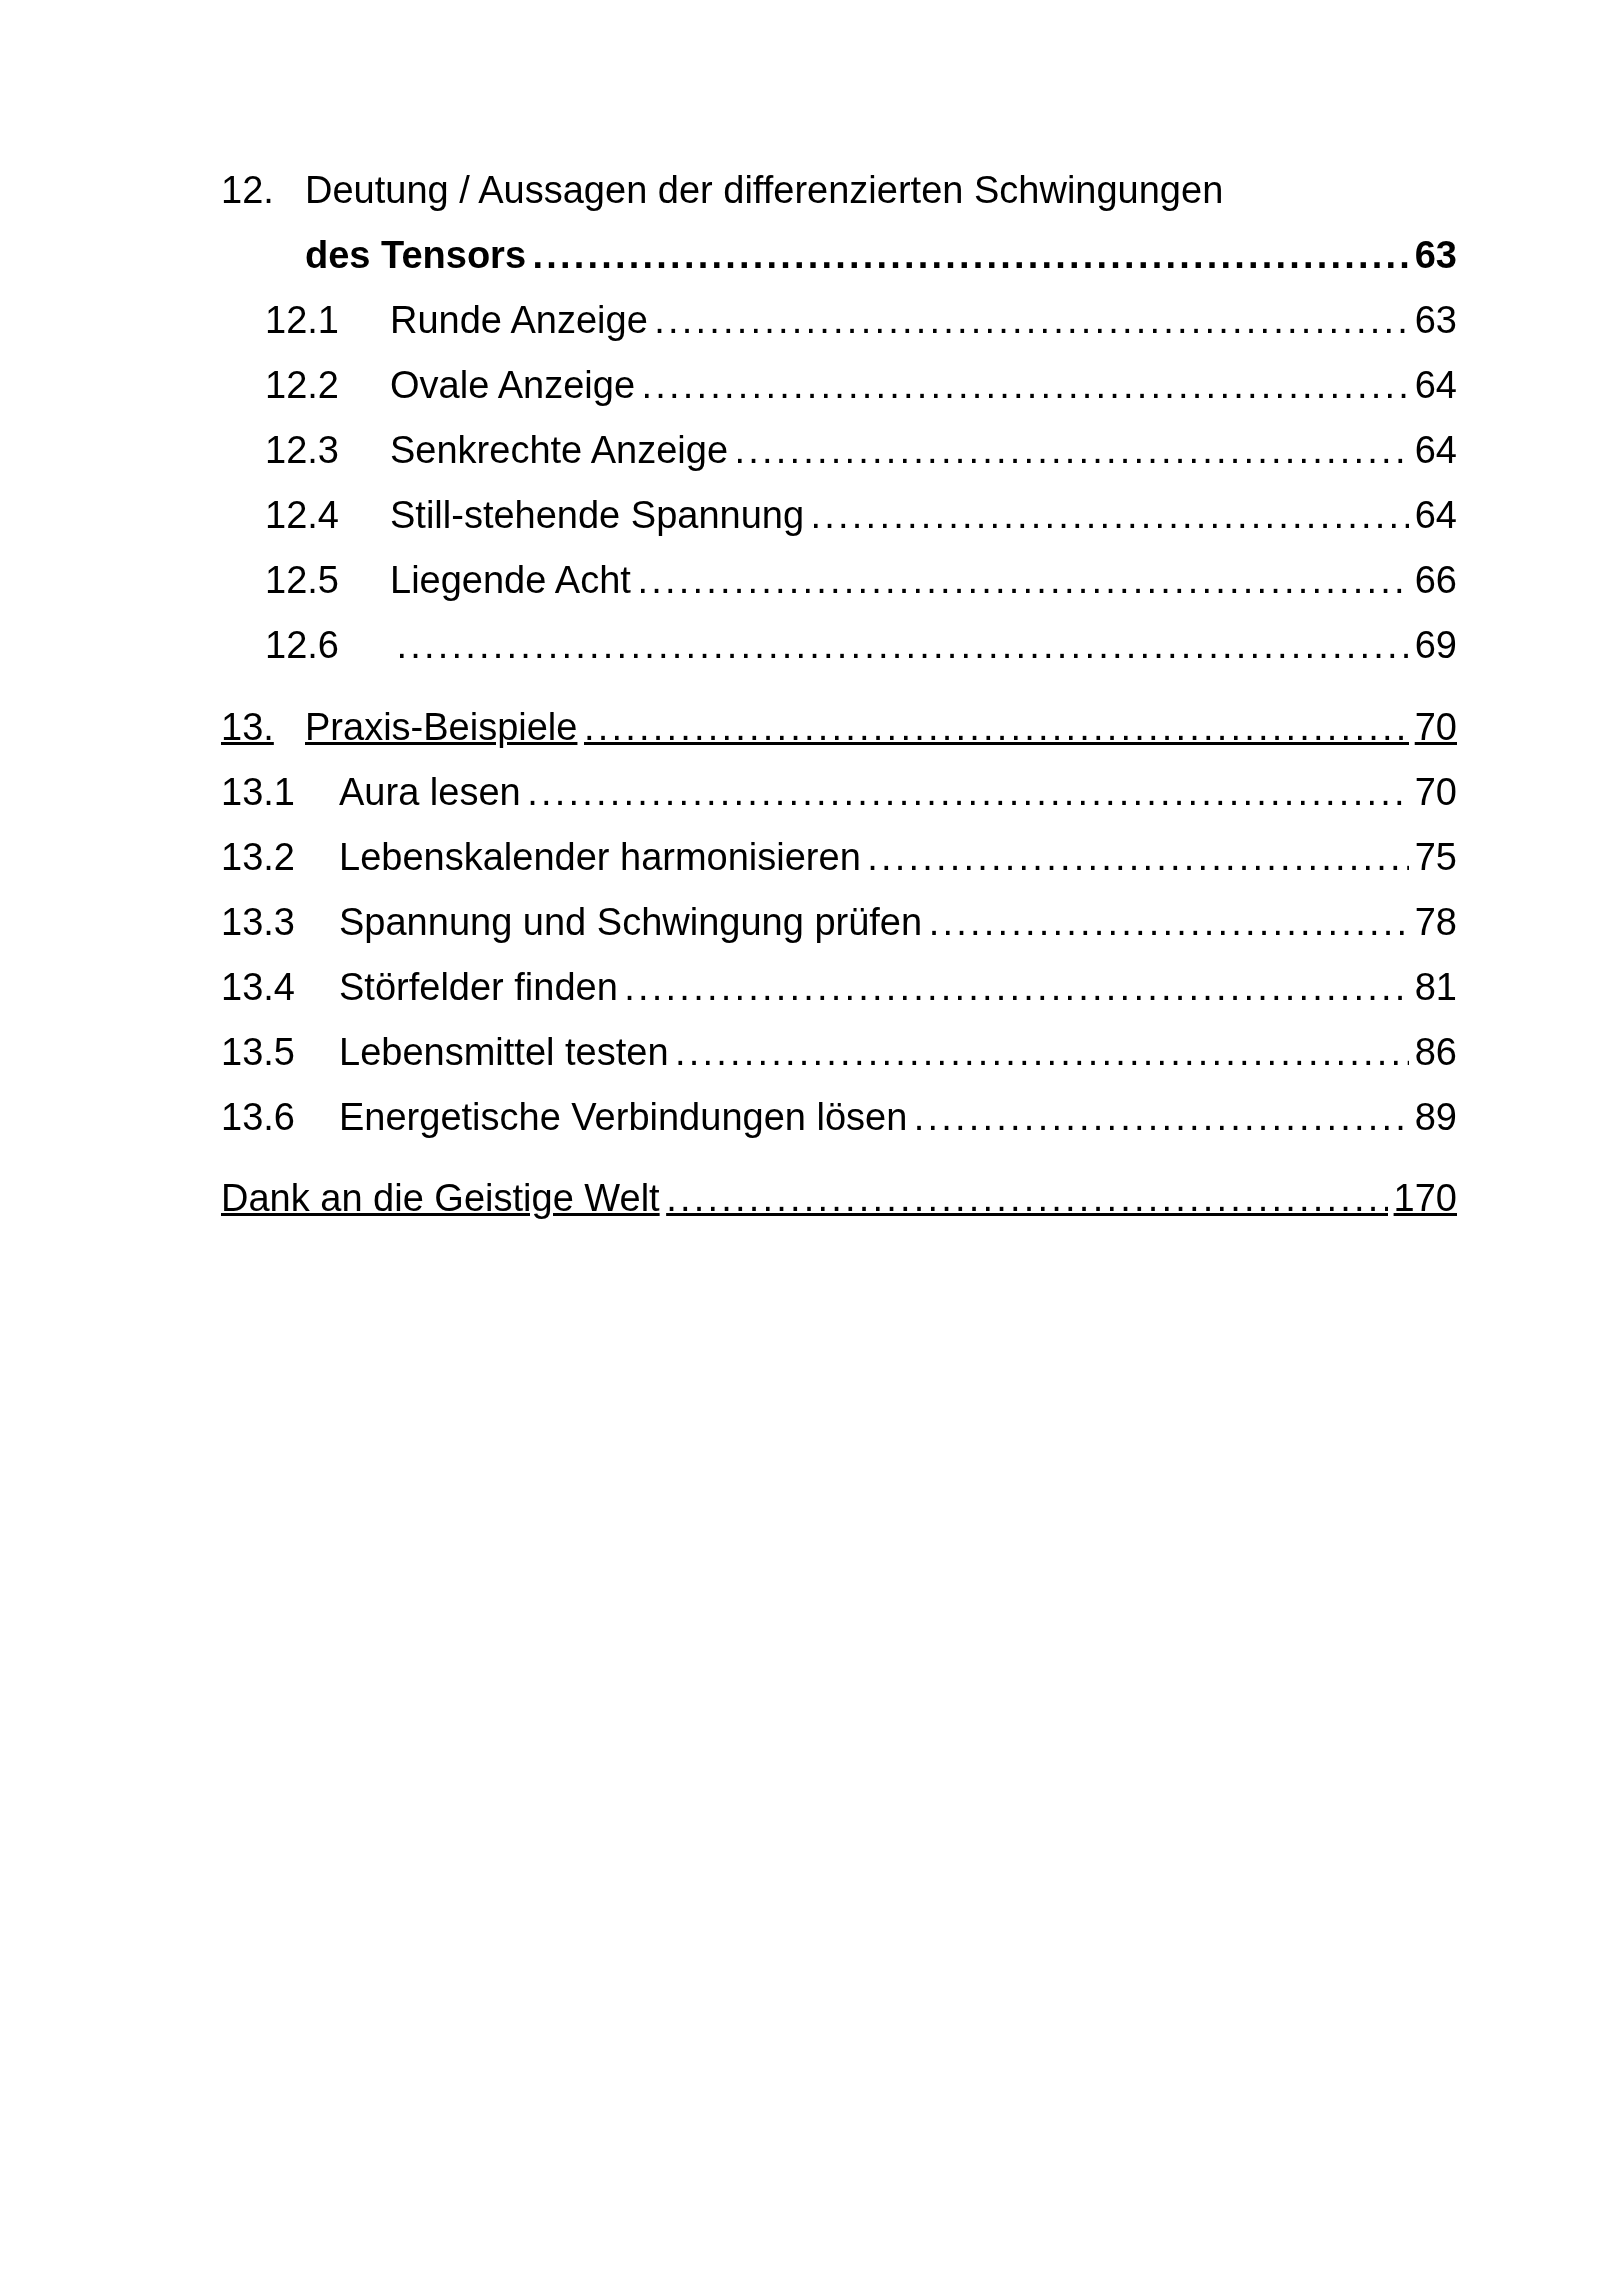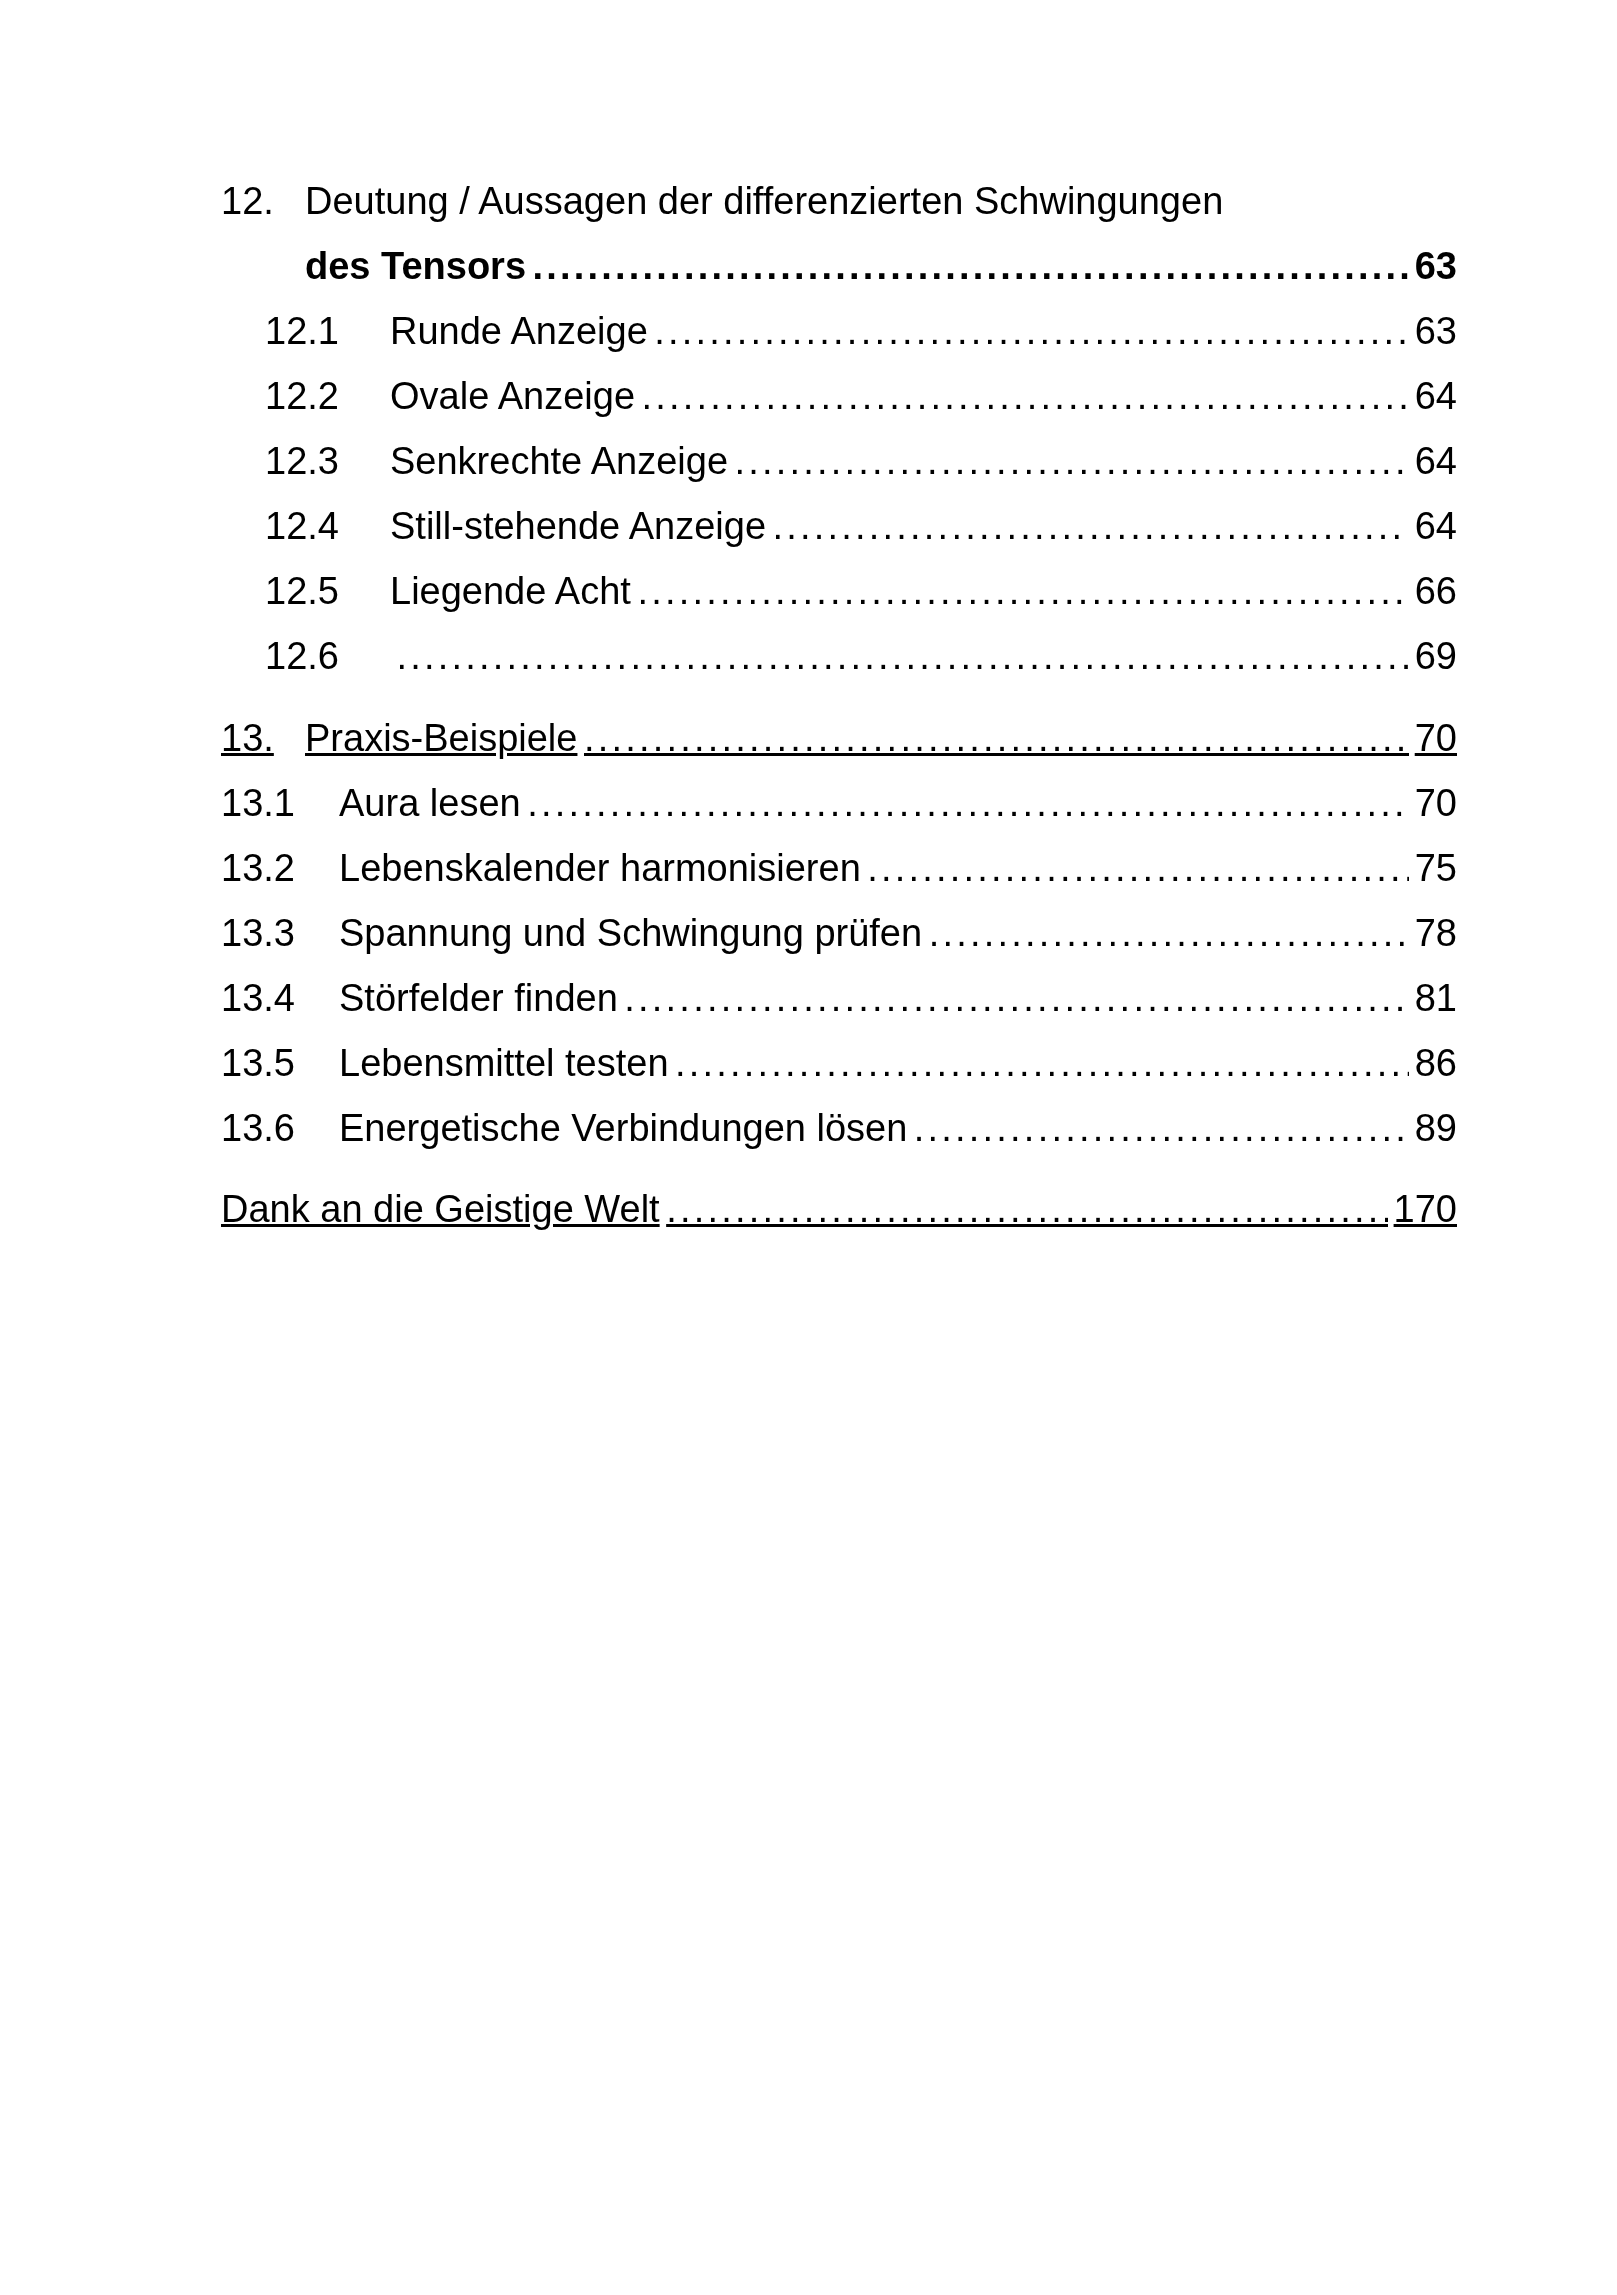--- a/index.html
+++ b/index.html
@@ -17,21 +17,21 @@
   }
   .toc {
     position: absolute;
     left: 221px;
     top: 169px;
     width: 1236px;
     font-size: 38px;
   }
   .row {
     display: flex;
-    align-items: center;
+    align-items: flex-start;
     height: 65px;
     white-space: nowrap;
   }
   .row.gap {
     margin-top: 16.7px;
     text-decoration: underline;
   }
   .num {
     flex: 0 0 auto;
   }
@@ -94,21 +94,21 @@
 
   <div class="row l12x">
     <span class="num">12.3</span>
     <span class="title">Senkrechte Anzeige</span>
     <span class="leader"></span>
     <span class="page">64</span>
   </div>
 
   <div class="row l12x">
     <span class="num">12.4</span>
-    <span class="title">Still-stehende Anzeige</span>
+    <span class="title">Still-stehende Spannung</span>
     <span class="leader"></span>
     <span class="page">64</span>
   </div>
 
   <div class="row l12x">
     <span class="num">12.5</span>
     <span class="title">Liegende Acht</span>
     <span class="leader"></span>
     <span class="page">66</span>
   </div>

